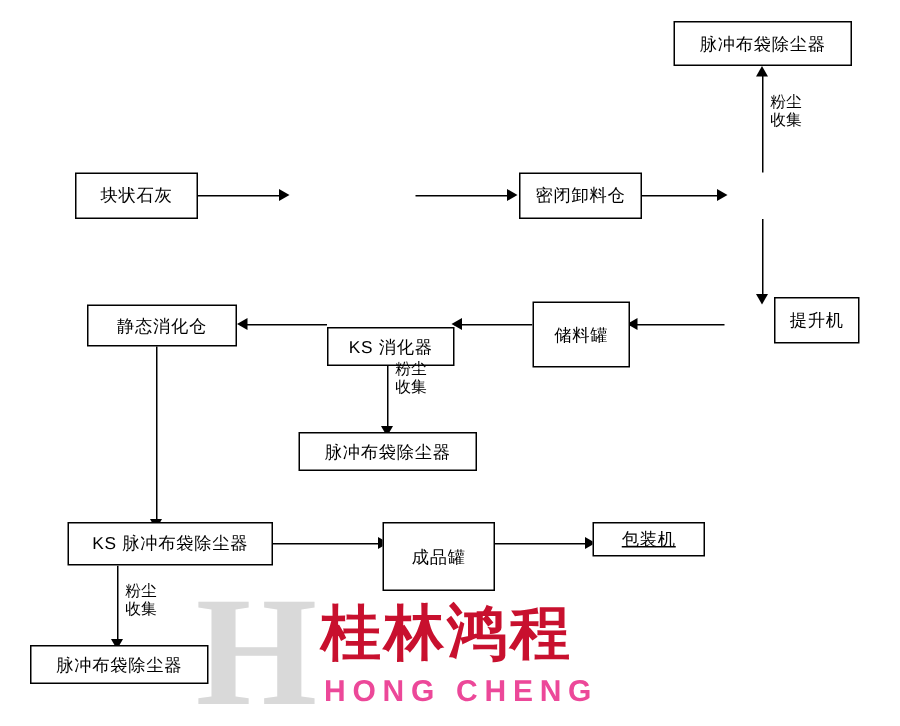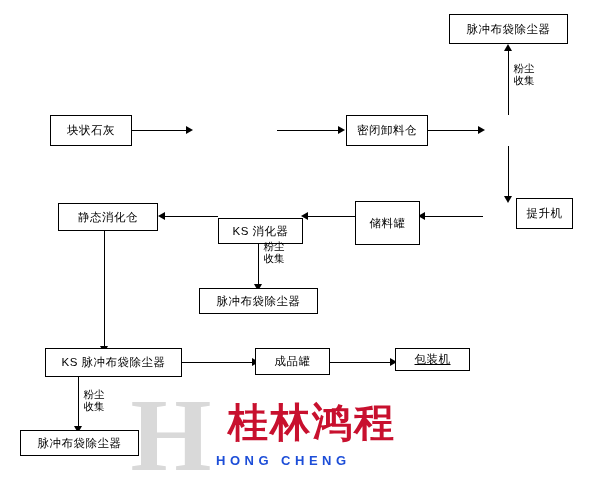--- a/index.html
+++ b/index.html
@@ -83,38 +83,38 @@
     color: #d9d9d9;
     font-size: 104px;
     line-height: 78px;
     font-weight: bold;
     font-family: "Liberation Serif", serif;
     text-align: center;
     z-index: 0;
   }
   .logo-cn {
     position: absolute;
-    left: 228px;
+    left: 214px;
     top: 400px;
     font-size: 40px;
     line-height: 44px;
     font-weight: bold;
     color: #c8102e;
     letter-spacing: 2px;
     font-family: "DejaVu Sans", sans-serif;
     z-index: 1;
   }
   .logo-en {
     position: absolute;
     left: 216px;
     top: 452px;
-    font-size: 13px;
+    font-size: 20px;
     line-height: 18px;
     font-weight: bold;
-    color: #1d4ed8;
+    color: #ec4899;
     letter-spacing: 4.5px;
     font-family: "Liberation Sans", sans-serif;
     z-index: 1;
   }
 </style>
 </head>
 <body>
 
 <div id="canvas">
 
@@ -170,18 +170,18 @@
   <div class="node" style="left:346px; top:115px; width:82px;  height:31px;">密闭卸料仓</div>
 
   <div class="node" style="left:480px; top:198px; width:57px;  height:31px;margin-left:36px;">提升机</div>
   <div class="node" style="left:355px; top:201px; width:65px;  height:44px;">储料罐</div>
   <div class="node" style="left:218px; top:203px; width:85px;  height:26px;margin-top:15px;">KS 消化器</div>
   <div class="node" style="left:58px;  top:203px; width:100px; height:28px;">静态消化仓</div>
 
   <div class="node" style="left:199px; top:288px; width:119px; height:26px;">脉冲布袋除尘器</div>
 
   <div class="node" style="left:45px;  top:348px; width:137px; height:29px;">KS 脉冲布袋除尘器</div>
-  <div class="node" style="left:255px; top:348px; width:75px;  height:27px;">成品罐</div>
+  <div class="node" style="left:255px; top:348px; width:75px;  height:46px;">成品罐</div>
   <div class="node" style="left:395px; top:348px; width:75px;  height:23px;text-decoration:underline;">包装机</div>
 
   <div class="node" style="left:20px;  top:430px; width:119px; height:26px;">脉冲布袋除尘器</div>
 
 </div>
 
 </body></html>

